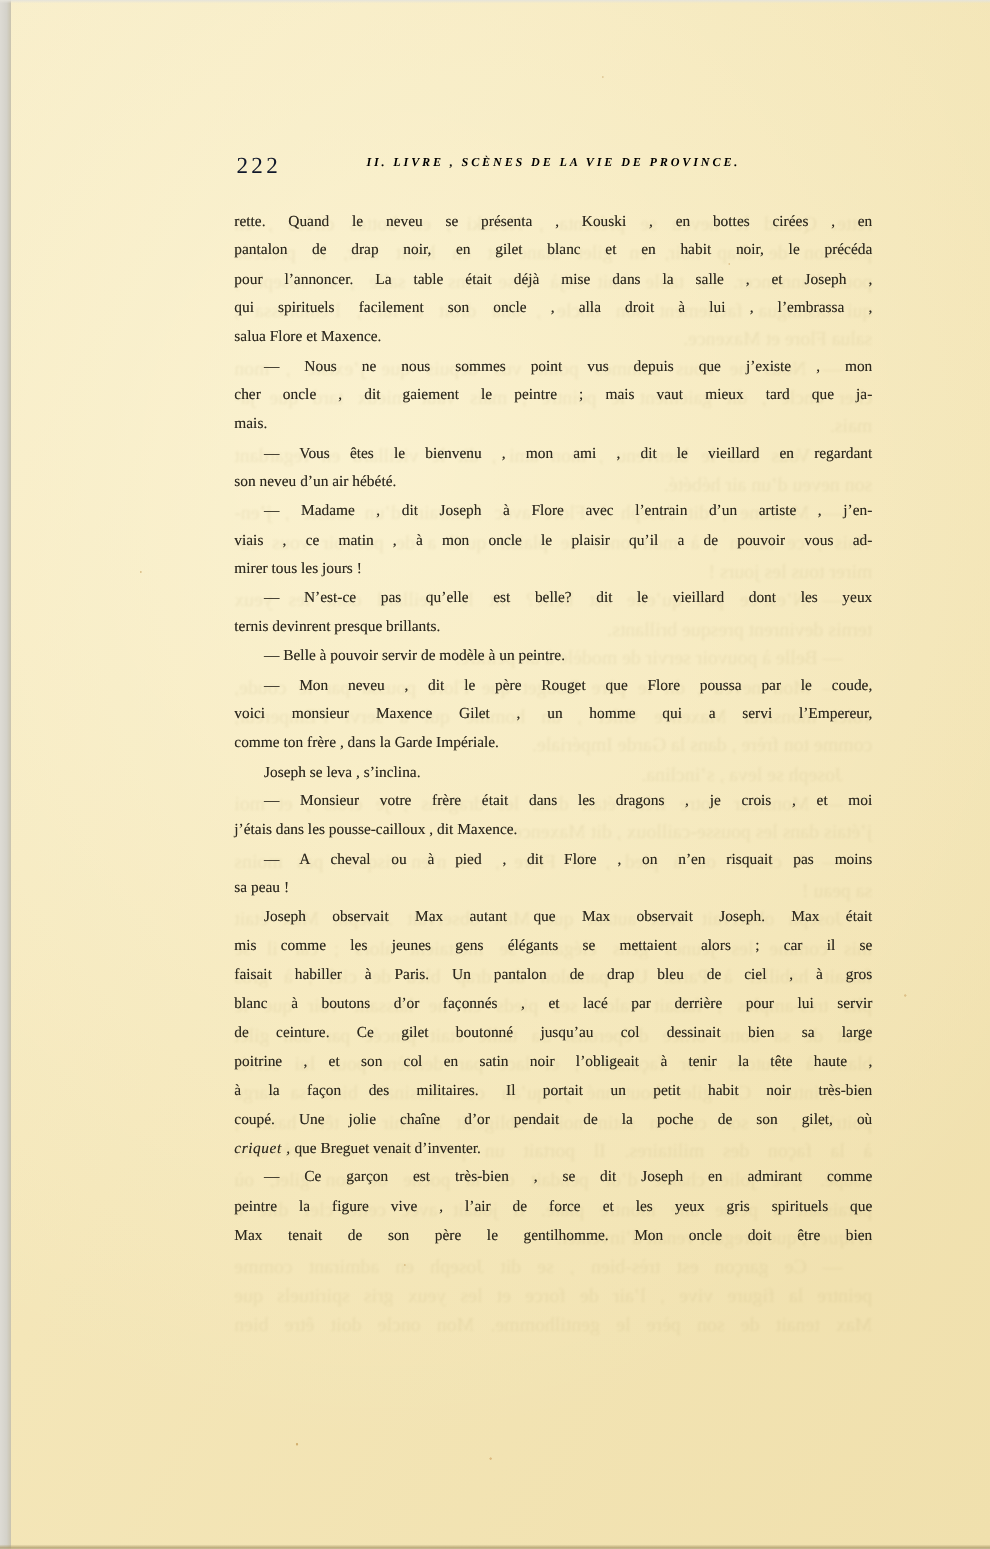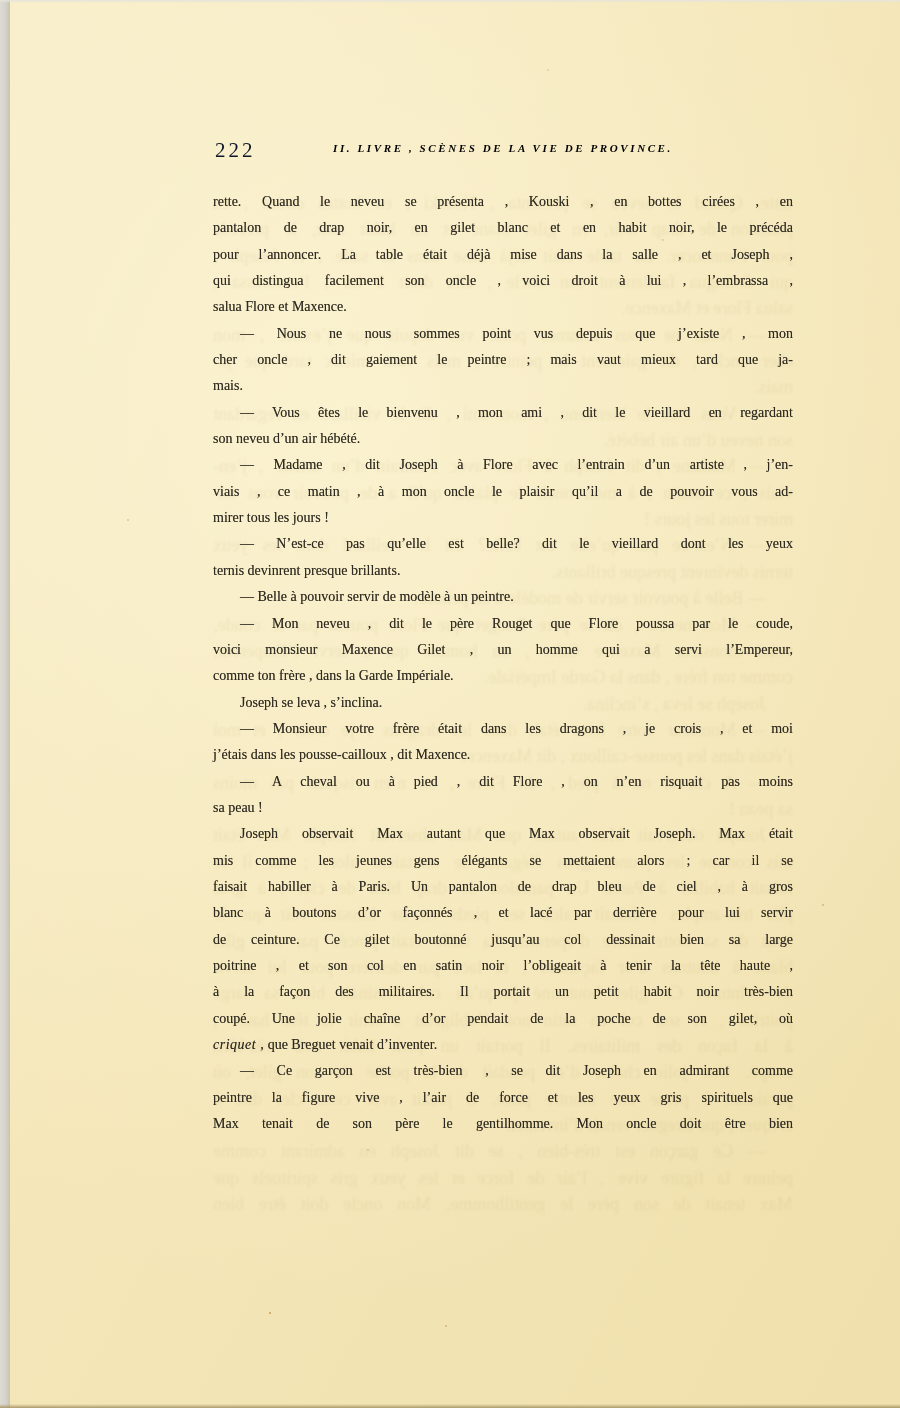--- a/index.html
+++ b/index.html
@@ -148,21 +148,21 @@
 
 <div class="header">
   <span class="page-number">222</span>
   <span class="running-title">II. LIVRE , SCÈNES DE LA VIE DE PROVINCE.</span>
 </div>
 
 <div class="text-block">
     <div class="line just"><span>rette. Quand le neveu se présenta , Kouski , en bottes cirées , en</span></div>
     <div class="line just"><span>pantalon de drap noir, en gilet blanc et en habit noir, le précéda</span></div>
     <div class="line just"><span>pour l’annoncer. La table était déjà mise dans la salle , et Joseph ,</span></div>
-    <div class="line just"><span>qui distingua facilement son oncle , voici droit à lui , l’embrassa ,</span></div>
+    <div class="line just"><span>qui spirituels facilement son oncle , alla droit à lui , l’embrassa ,</span></div>
     <div class="line"><span>salua Flore et Maxence.</span></div>
     <div class="line indent just"><span>— Nous ne nous sommes point vus depuis que j’existe , mon</span></div>
     <div class="line just"><span>cher oncle , dit gaiement le peintre ; mais vaut mieux tard que ja-</span></div>
     <div class="line"><span>mais.</span></div>
     <div class="line indent just"><span>— Vous êtes le bienvenu , mon ami , dit le vieillard en regardant</span></div>
     <div class="line"><span>son neveu d’un air hébété.</span></div>
     <div class="line indent just"><span>— Madame , dit Joseph à Flore avec l’entrain d’un artiste , j’en-</span></div>
     <div class="line just"><span>viais , ce matin , à mon oncle le plaisir qu’il a de pouvoir vous ad-</span></div>
     <div class="line"><span>mirer tous les jours !</span></div>
     <div class="line indent just"><span>— N’est-ce pas qu’elle est belle? dit le vieillard dont les yeux</span></div>

